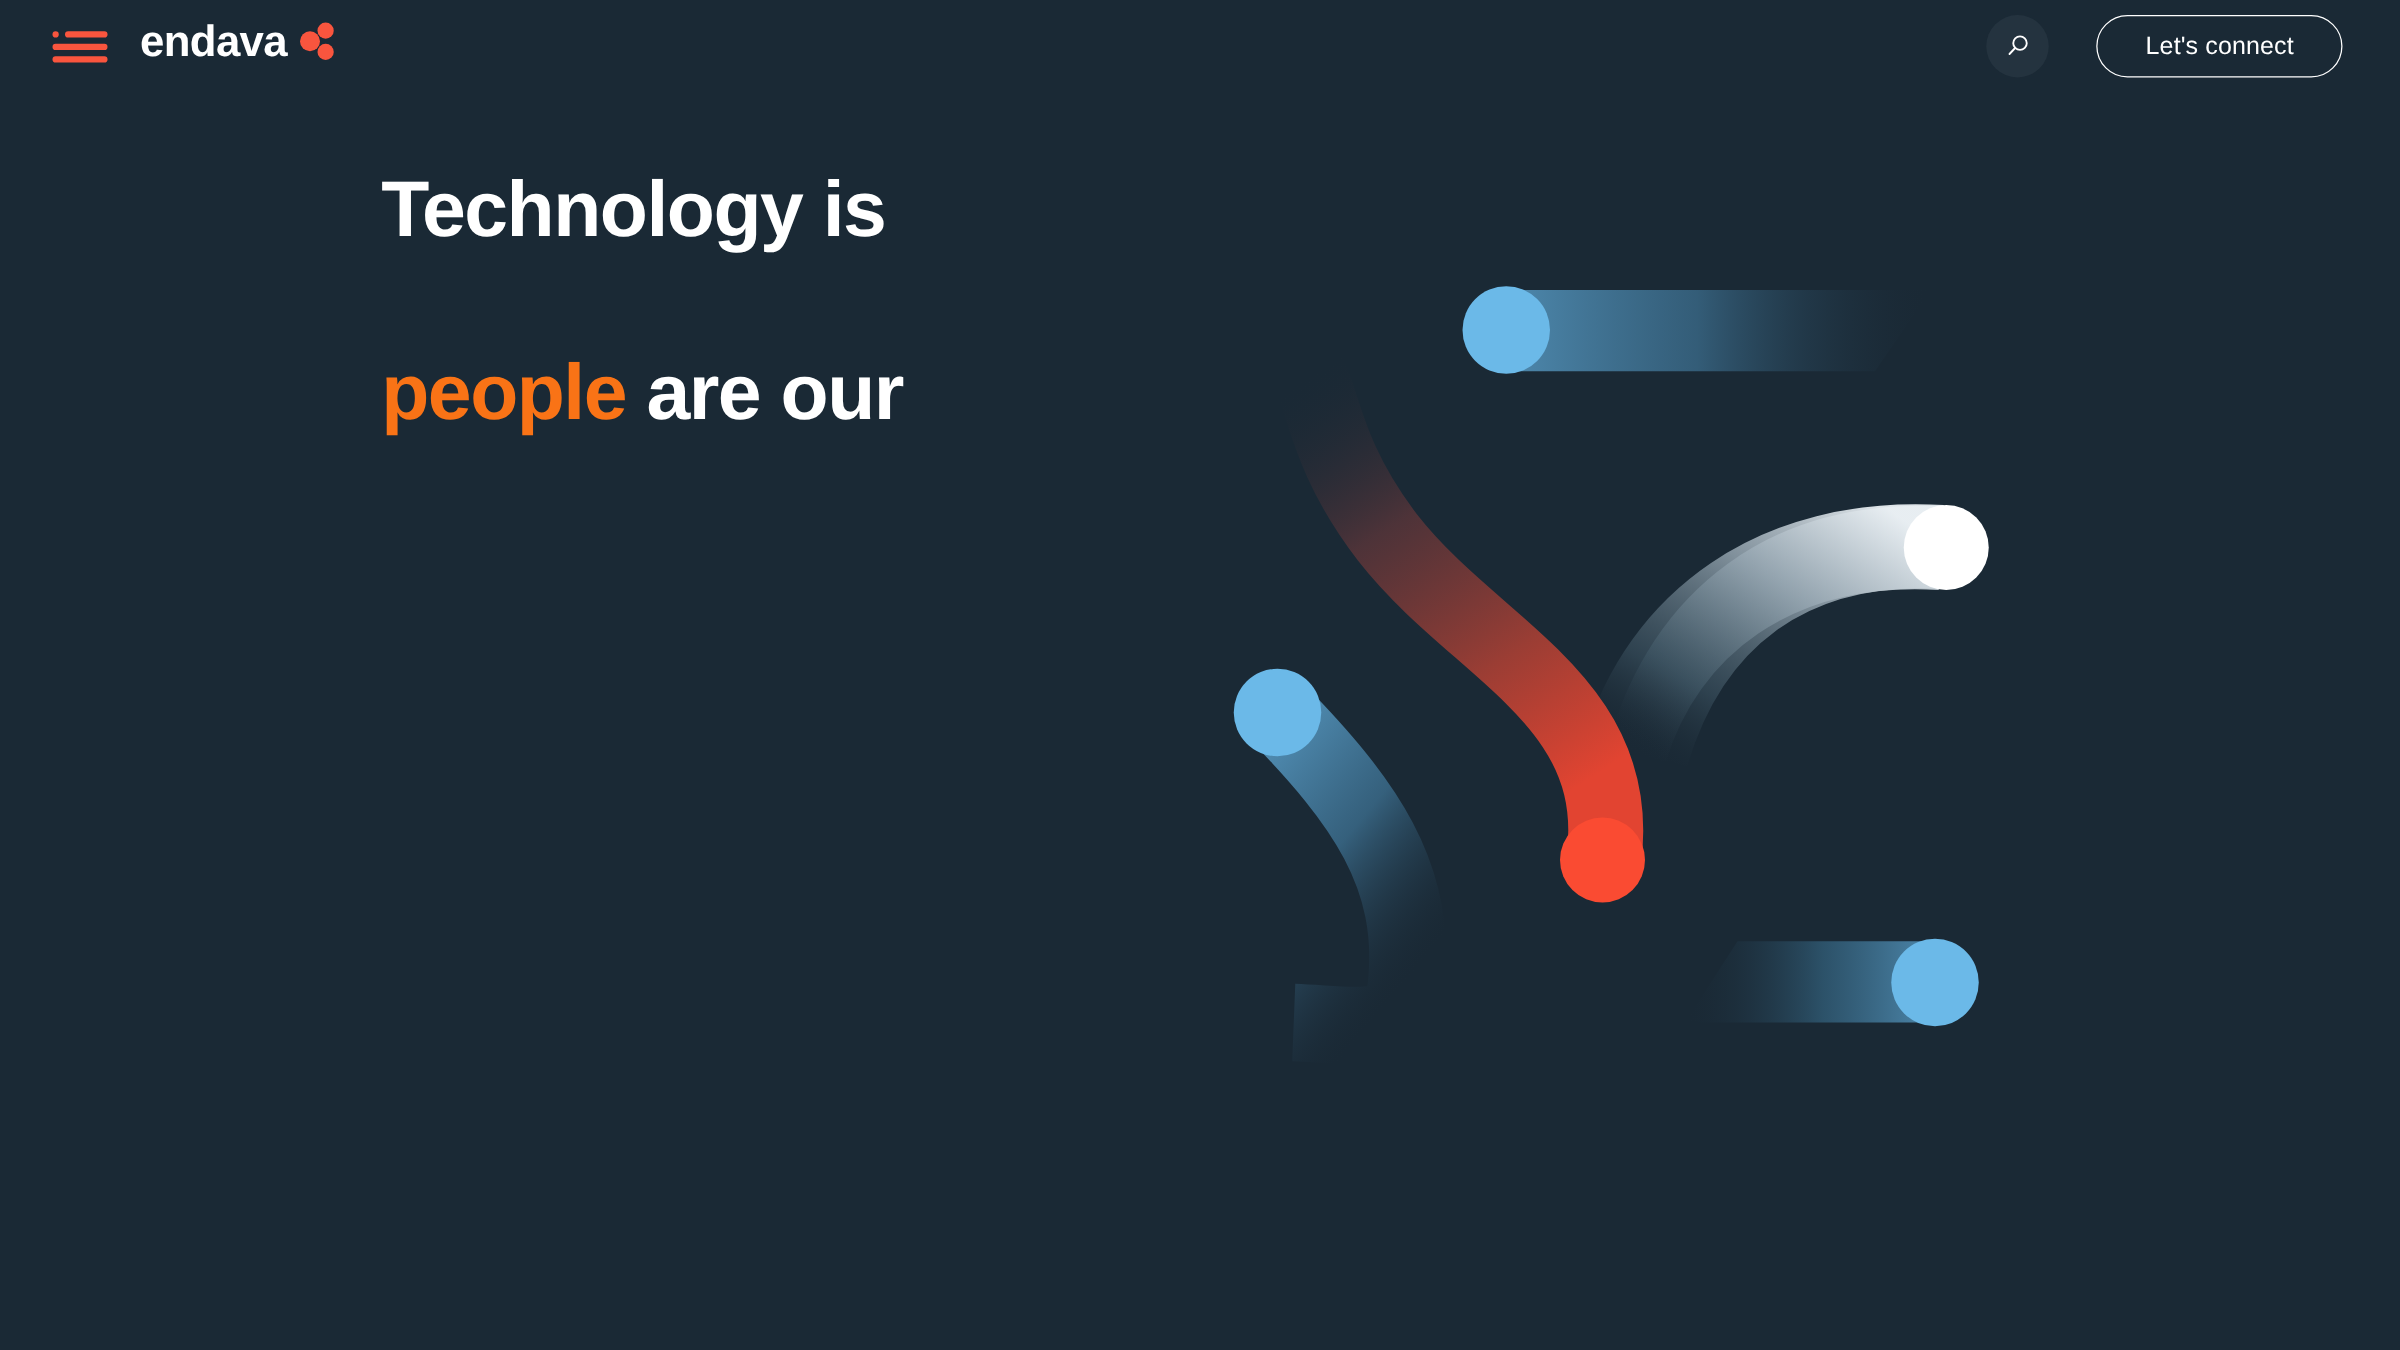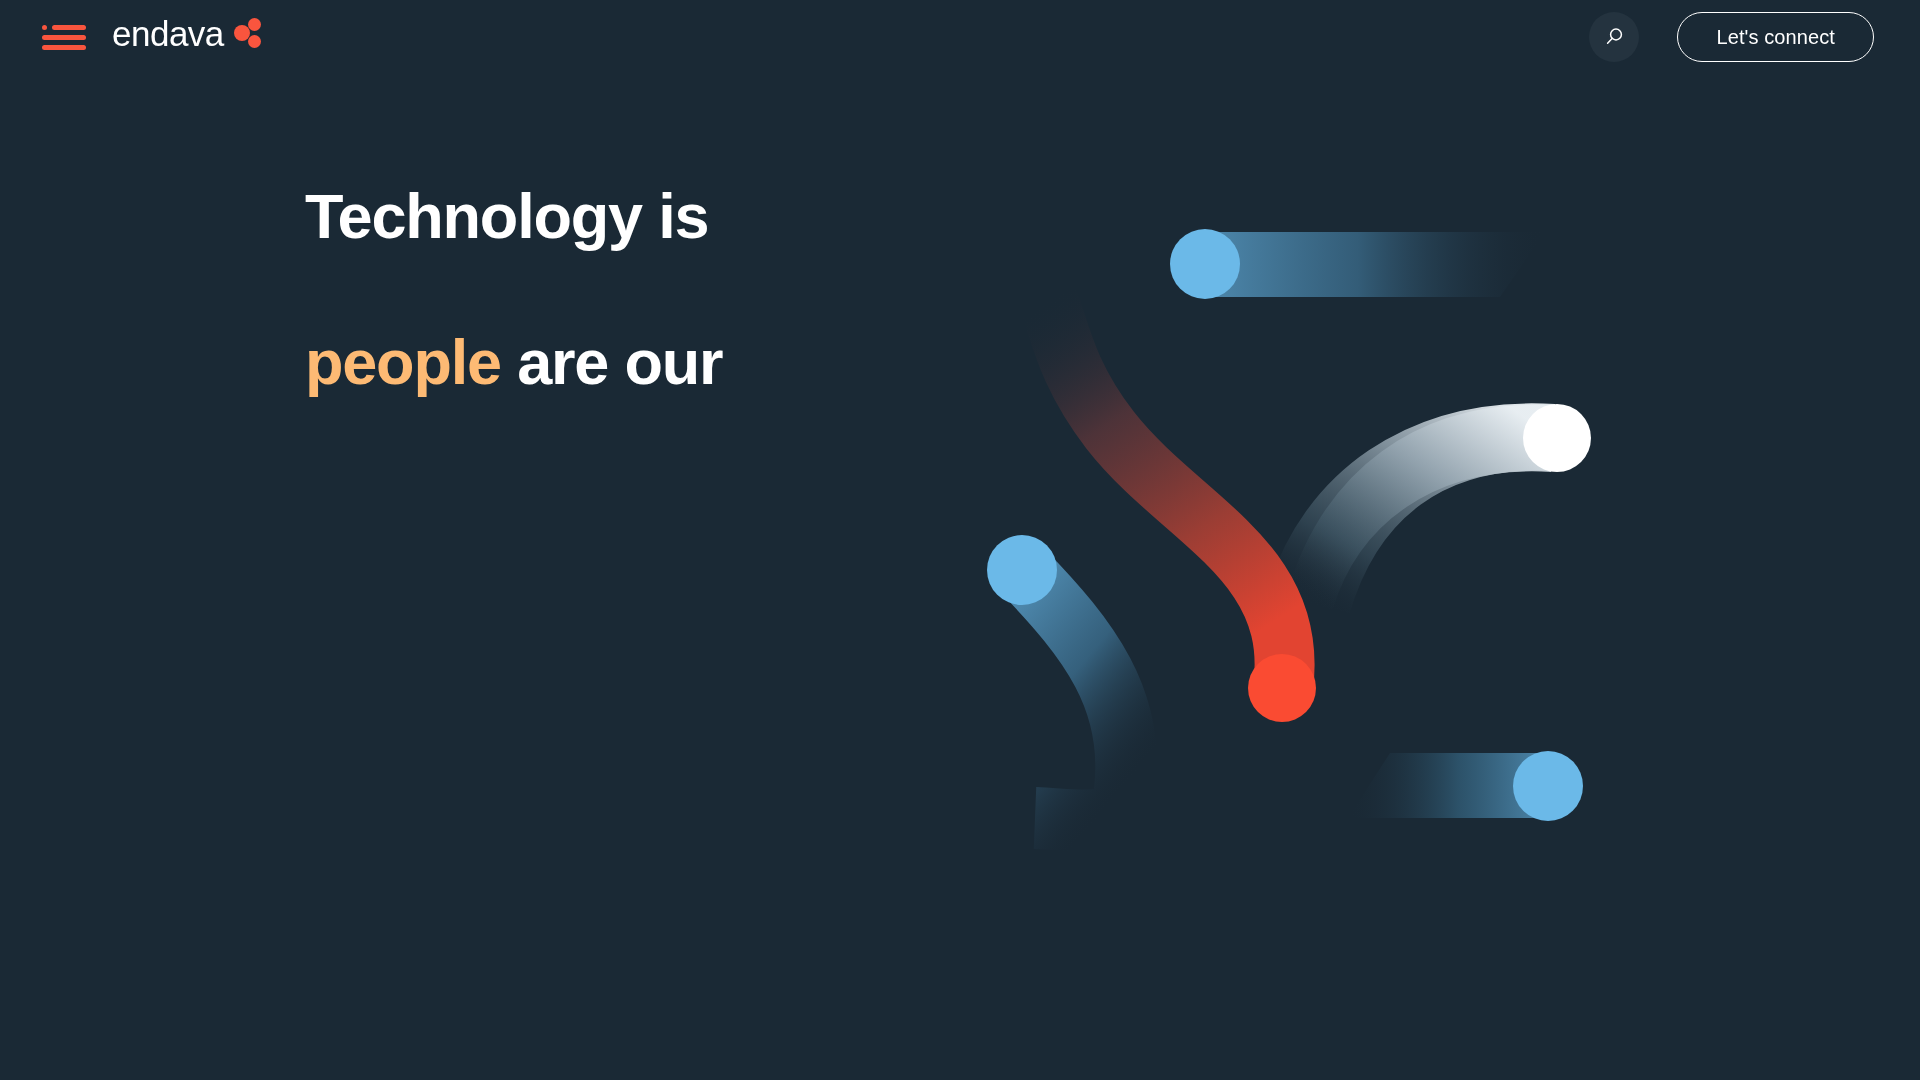--- a/index.html
+++ b/index.html
@@ -24,21 +24,21 @@
   .hamburger .bar.b1 { top:3px; left:10px; width:34px; }
   .hamburger .bar.b1dot { top:3px; left:0px; width:5px; }
   .hamburger .bar.b2 { top:13px; width:44px; }
   .hamburger .bar.b3 { top:23px; width:44px; }
 
   .logo {
     position:absolute; left:112px; top:16px;
     display:flex; align-items:center; gap:10px;
   }
   .logo-word {
-    color:#FFFFFF; font-size:35px; font-weight:400;
+    color:#FFFFFF; font-size:35px; font-weight:700;
     letter-spacing:-0.5px; line-height:1;
     font-family:"Liberation Sans", sans-serif;
   }
   .logo-mark { position:relative; width:30px; height:32px; }
   .logo-mark .dot { position:absolute; background:#F9553E; border-radius:50%; }
   .logo-mark .dot.big   { left:0px;  top:7px;  width:16px; height:16px; }
   .logo-mark .dot.up    { left:14px; top:0px;  width:13px; height:13px; }
   .logo-mark .dot.down  { left:14px; top:17px; width:13px; height:13px; }
 
   .header-right {
@@ -59,23 +59,23 @@
     font-family:"Liberation Sans", sans-serif;
     display:flex; align-items:center; justify-content:center;
     cursor:pointer; white-space:nowrap;
   }
 
   
   .headline {
     position:absolute; left:305px; top:132px;
     width:520px;
     font-size:63px; line-height:73px; font-weight:700;
-    letter-spacing:-1.2px; color:#FFFFFF;margin-top:48px;
+    letter-spacing:-1.2px; color:#FFFFFF;
   }
-  .headline .accent { color:#fdba74; }
+  .headline .accent { color:#f97316; }
 
   
   .graphic { position:absolute; left:0; top:0; width:1920px; height:1080px; z-index:5; }
 </style>
 </head>
 <body>
 
 <div class="page">
 
   <div class="header">

